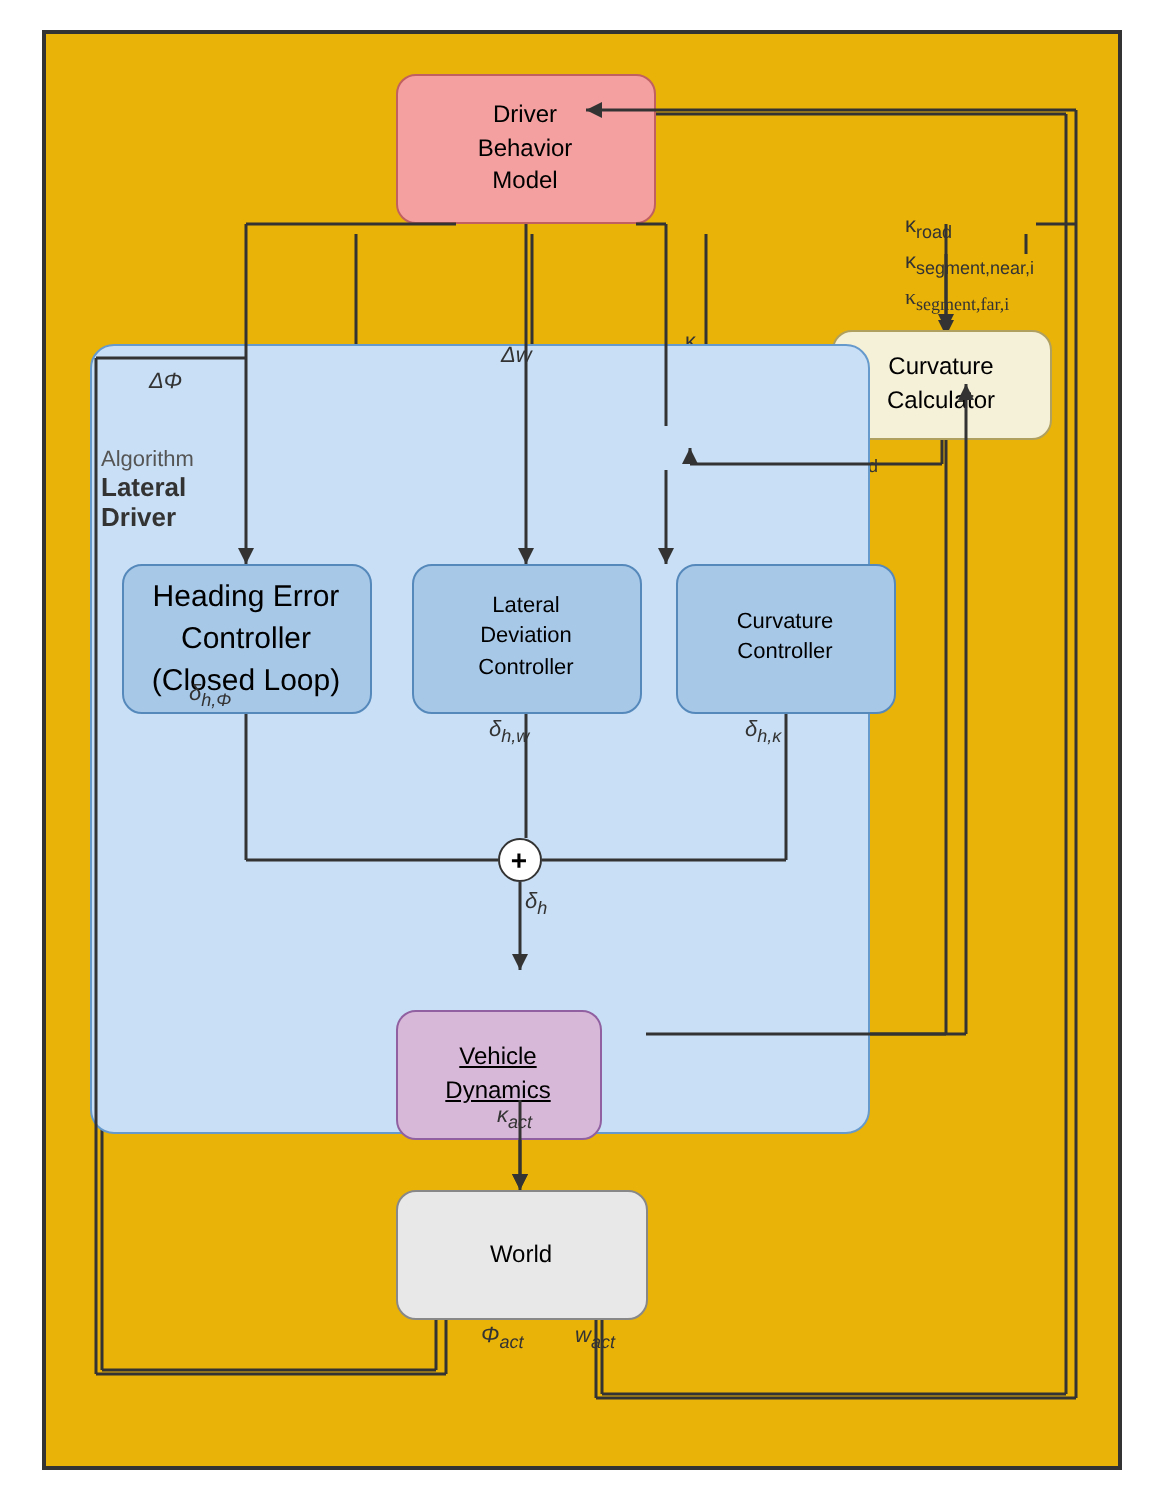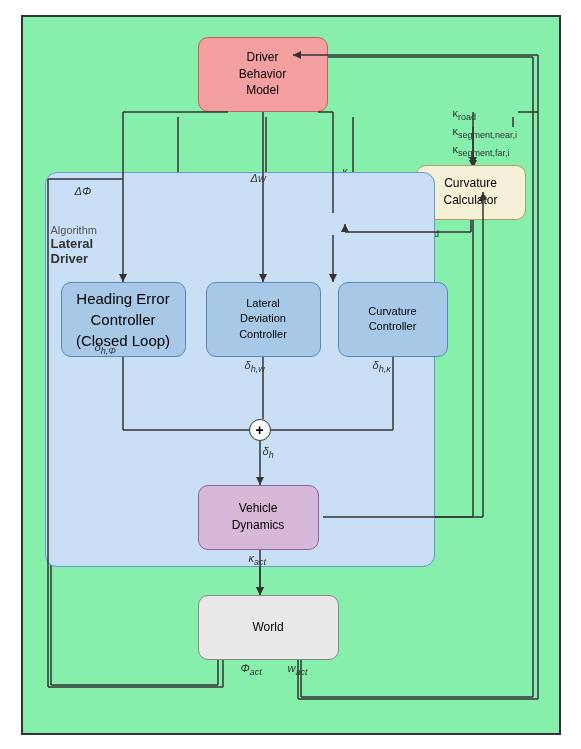--- a/index.html
+++ b/index.html
@@ -11,21 +11,21 @@
       justify-content: center;
       align-items: center;
       width: 581px;
       height: 749px;
       overflow: hidden;
     }
     .diagram-container {
       position: relative;
       width: 540px;
       height: 720px;
-      background: #86efac;
+      background: #eab308;
       border: 2px solid #333;
     }
     
     .box {
       position: absolute;
       border-radius: 10px;
       display: flex;
       align-items: center;
       justify-content: center;
       text-align: center;
@@ -179,21 +179,21 @@
 Behavior
 Model</span>
   </div>
 
   <div class="label" style="left:430px;top:90px;text-align:right;">
     κ<sub>road</sub>
   </div>
   <div class="label" style="left:430px;top:108px;text-align:center;">
     κ<sub>segment,near,i</sub>
   </div>
-  <div class="label" style="left:430px;top:126px;">
+  <div class="label" style="left:430px;top:126px;font-family:Liberation Serif, serif;">
     κ<sub>segment,far,i</sub>
   </div>
 
   <div class="box box-cream" style="width:110px;height:55px;left:393px;top:148px;">
     <span style="white-space:pre-line;">Curvature
 Calculator</span>
   </div>
 
   <div class="label" style="left:393px;top:207px;">
     κ<sub>road</sub>
@@ -251,30 +251,30 @@
   <div class="label label-math" style="left:350px;top:342px;">
     δ<sub>h,κ</sub>
   </div>
 
   <div class="circle-plus" style="left:226px;top:402px;">+</div>
 
   <div class="label label-math" style="left:240px;top:428px;text-align:center;">
     δ<sub>h</sub>
   </div>
 
-  <div class="box box-purple" style="width:121px;height:65px;left:175px;top:468px;">
+  <div class="box box-purple" style="width:103px;height:65px;left:175px;top:488px;text-decoration:underline;">
     <span style="white-space:pre-line;">Vehicle
 Dynamics</span>
   </div>
 
   <div class="label label-math" style="left:226px;top:535px;">
     κ<sub>act</sub>
   </div>
 
-  <div class="box box-gray" style="width:141px;height:65px;left:175px;top:578px;">
+  <div class="box box-gray" style="width:126px;height:65px;left:175px;top:578px;">
     <span>World</span>
   </div>
 
   <div class="label label-math" style="left:182px;top:645px;margin-left:36px;">
     Φ<sub>act</sub>
   </div>
   <div class="label label-math" style="left:265px;top:645px;">
     w<sub>act</sub>
   </div>
 

